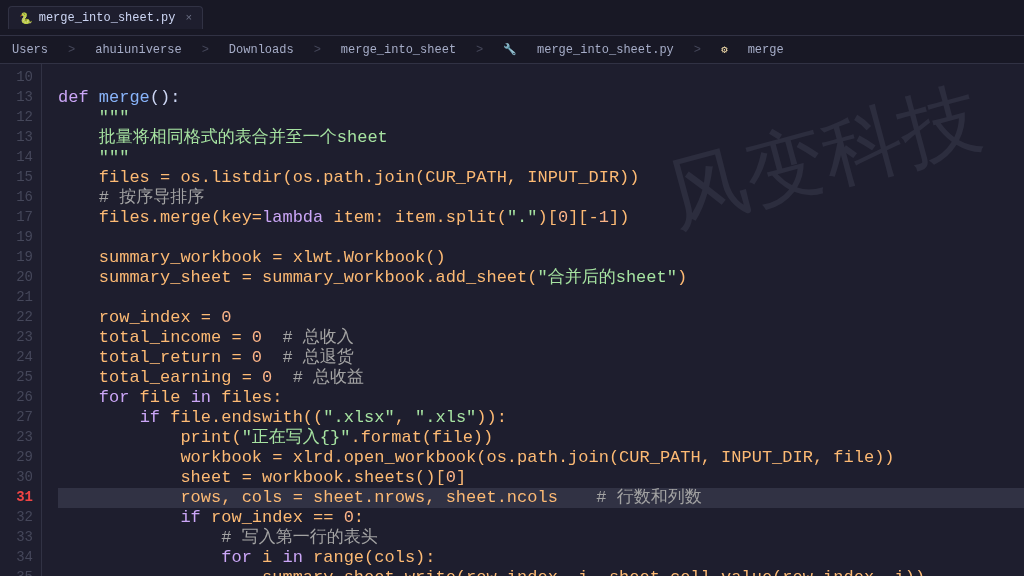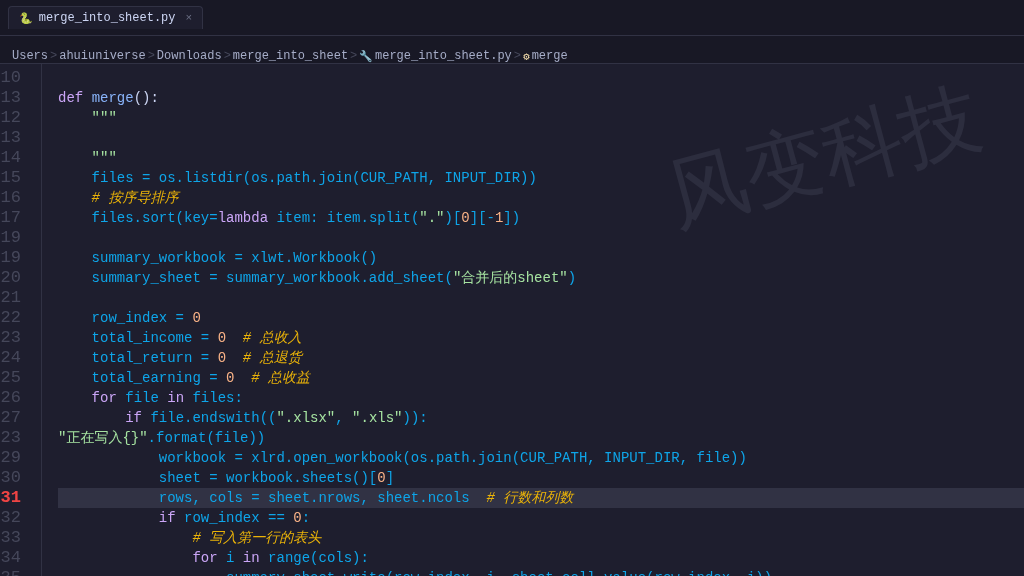--- a/index.html
+++ b/index.html
@@ -44,23 +44,23 @@
     .file-icon {
       color: #89b4fa;
       font-size: 11px;
     }
 
     
     #breadcrumb-bar {
       background: #181825;
       height: 28px;
       display: flex;
-      align-items: flex-end;
+      align-items: center;
       padding: 0 12px;
-      gap: 2px;
+      gap: 20px;
       font-size: 12px;
       color: #6c7086;
       border-bottom: 1px solid #313244;
     }
     .breadcrumb-sep {
       color: #45475a;
     }
     .breadcrumb-item {
       color: #a6adc8;
       cursor: pointer;
@@ -75,24 +75,24 @@
       display: flex;
       height: calc(576px - 36px - 28px);
       overflow: hidden;
     }
 
     
     #line-numbers {
       background: #1e1e2e;
       width: 42px;
       min-width: 42px;
-      padding: 4px 12px;
+      padding: 4px 0;
       text-align: left;
       color: #45475a;
-      font-size: 17px;
+      font-size: 14px;
       line-height: 1.55;
       user-select: none;
       border-right: 1px solid #313244;
       overflow: hidden;
     }
     .line-num {
       padding-right: 8px;
       height: 20px;
       display: flex;
       align-items: center;
@@ -110,51 +110,52 @@
       overflow: hidden;
       background: #1e1e2e;
       position: relative;
     }
 
     .code-line {
       height: 20px;
       display: flex;
       align-items: center;
       white-space: pre;
-      font-size: 14px;
+      font-size: 17px;
       line-height: 20px;
     }
 
     
     .kw { color: #cba6f7; } 
     .fn { color: #89b4fa; } 
     .str { color: #a6e3a1; } 
     .num { color: #fab387; } 
-    .cm { color: #eab308; font-style: italic; } 
-    .var { color: #0ea5e9; } 
+    .cm { color: #a3a3a3; } 
+    .var { color: #fdba74; } 
     .punc { color: #cdd6f4; }
     .docstr { color: #a6e3a1; }
 
     
     #watermark {
       position: absolute;
       right: 40px;
       top: 40px;
       opacity: 0.08;
       pointer-events: none;
       font-size: 80px;
       color: #cdd6f4;
       transform: rotate(-15deg);
       user-select: none;
       font-family: serif;
     }
 
     
     .cursor-line {
       background: #313244;
+      gap: 18px;
     }
     @keyframes blink {
       0%, 100% { opacity: 1; }
       50% { opacity: 0; }
     }
   </style>
 </head>
 <body>
 
 <div id="title-bar">
@@ -221,37 +222,37 @@
 
     <div class="code-line">
       <span class="kw">def</span><span class="var"> </span><span class="fn">merge</span><span class="punc">():</span>
     </div>
 
     <div class="code-line">
       <span class="var">    </span><span class="docstr">"""</span>
     </div>
 
     <div class="code-line">
-      <span class="var">    </span>
+      <span class="var">    </span><span class="docstr">批量将相同格式的表合并至一个sheet</span>
     </div>
 
     <div class="code-line">
       <span class="var">    </span><span class="docstr">"""</span>
     </div>
 
     <div class="code-line">
       <span class="var">    files = os.listdir(os.path.join(CUR_PATH, INPUT_DIR))</span>
     </div>
 
     <div class="code-line">
       <span class="var">    </span><span class="cm"># 按序导排序</span>
     </div>
 
     <div class="code-line">
-      <span class="var">    files.sort(key=</span><span class="kw">lambda</span><span class="var"> item: item.split(</span><span class="str">"."</span><span class="var">)[</span><span class="num">0</span><span class="var">][-</span><span class="num">1</span><span class="var">])</span>
+      <span class="var">    files.merge(key=</span><span class="kw">lambda</span><span class="var"> item: item.split(</span><span class="str">"."</span><span class="var">)[</span><span class="num">0</span><span class="var">][-</span><span class="num">1</span><span class="var">])</span>
     </div>
 
     <div class="code-line">&nbsp;</div>
 
     <div class="code-line">
       <span class="var">    summary_workbook = xlwt.Workbook()</span>
     </div>
 
     <div class="code-line">
       <span class="var">    summary_sheet = summary_workbook.add_sheet(</span><span class="str">"合并后的sheet"</span><span class="var">)</span>
@@ -277,21 +278,21 @@
 
     <div class="code-line">
       <span class="var">    </span><span class="kw">for</span><span class="var"> file </span><span class="kw">in</span><span class="var"> files:</span>
     </div>
 
     <div class="code-line">
       <span class="var">        </span><span class="kw">if</span><span class="var"> file.endswith((</span><span class="str">".xlsx"</span><span class="var">, </span><span class="str">".xls"</span><span class="var">)):</span>
     </div>
 
     <div class="code-line">
-      <span class="str">"正在写入{}"</span><span class="var">.format(file))</span>
+      <span class="var">            print(</span><span class="str">"正在写入{}"</span><span class="var">.format(file))</span>
     </div>
 
     <div class="code-line">
       <span class="var">            workbook = xlrd.open_workbook(os.path.join(CUR_PATH, INPUT_DIR, file))</span>
     </div>
 
     <div class="code-line">
       <span class="var">            sheet = workbook.sheets()[</span><span class="num">0</span><span class="var">]</span>
     </div>
 

